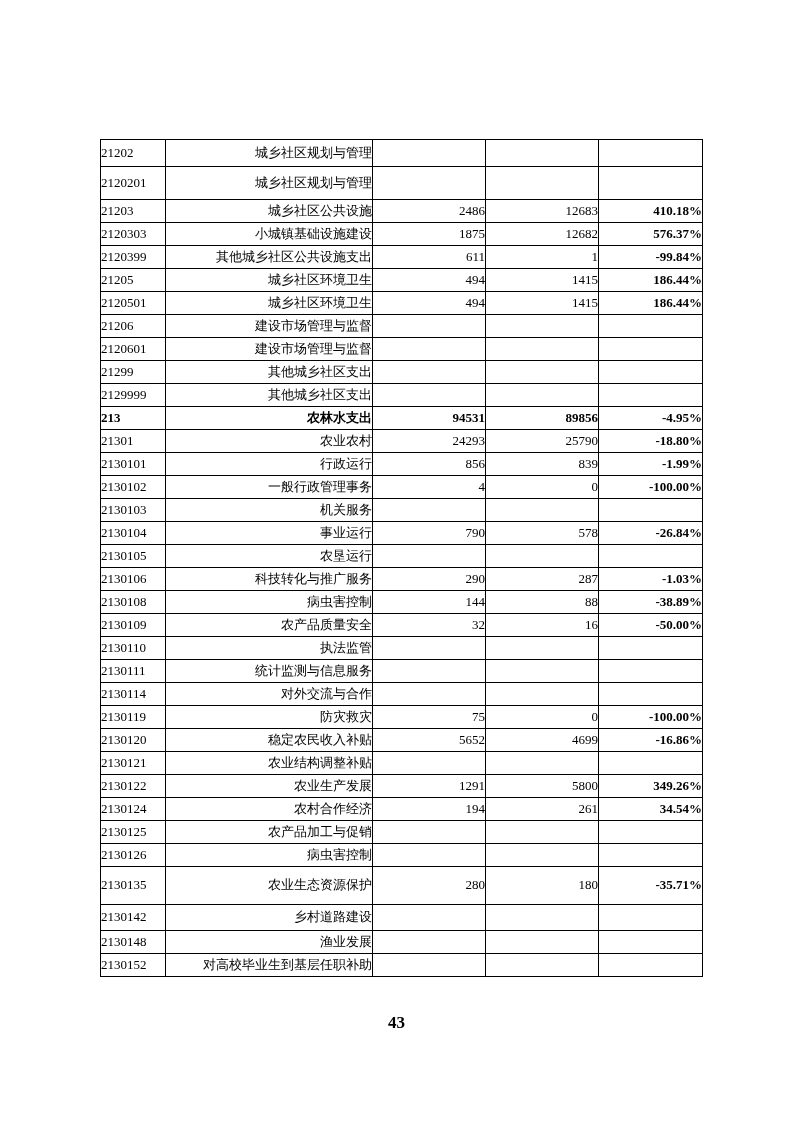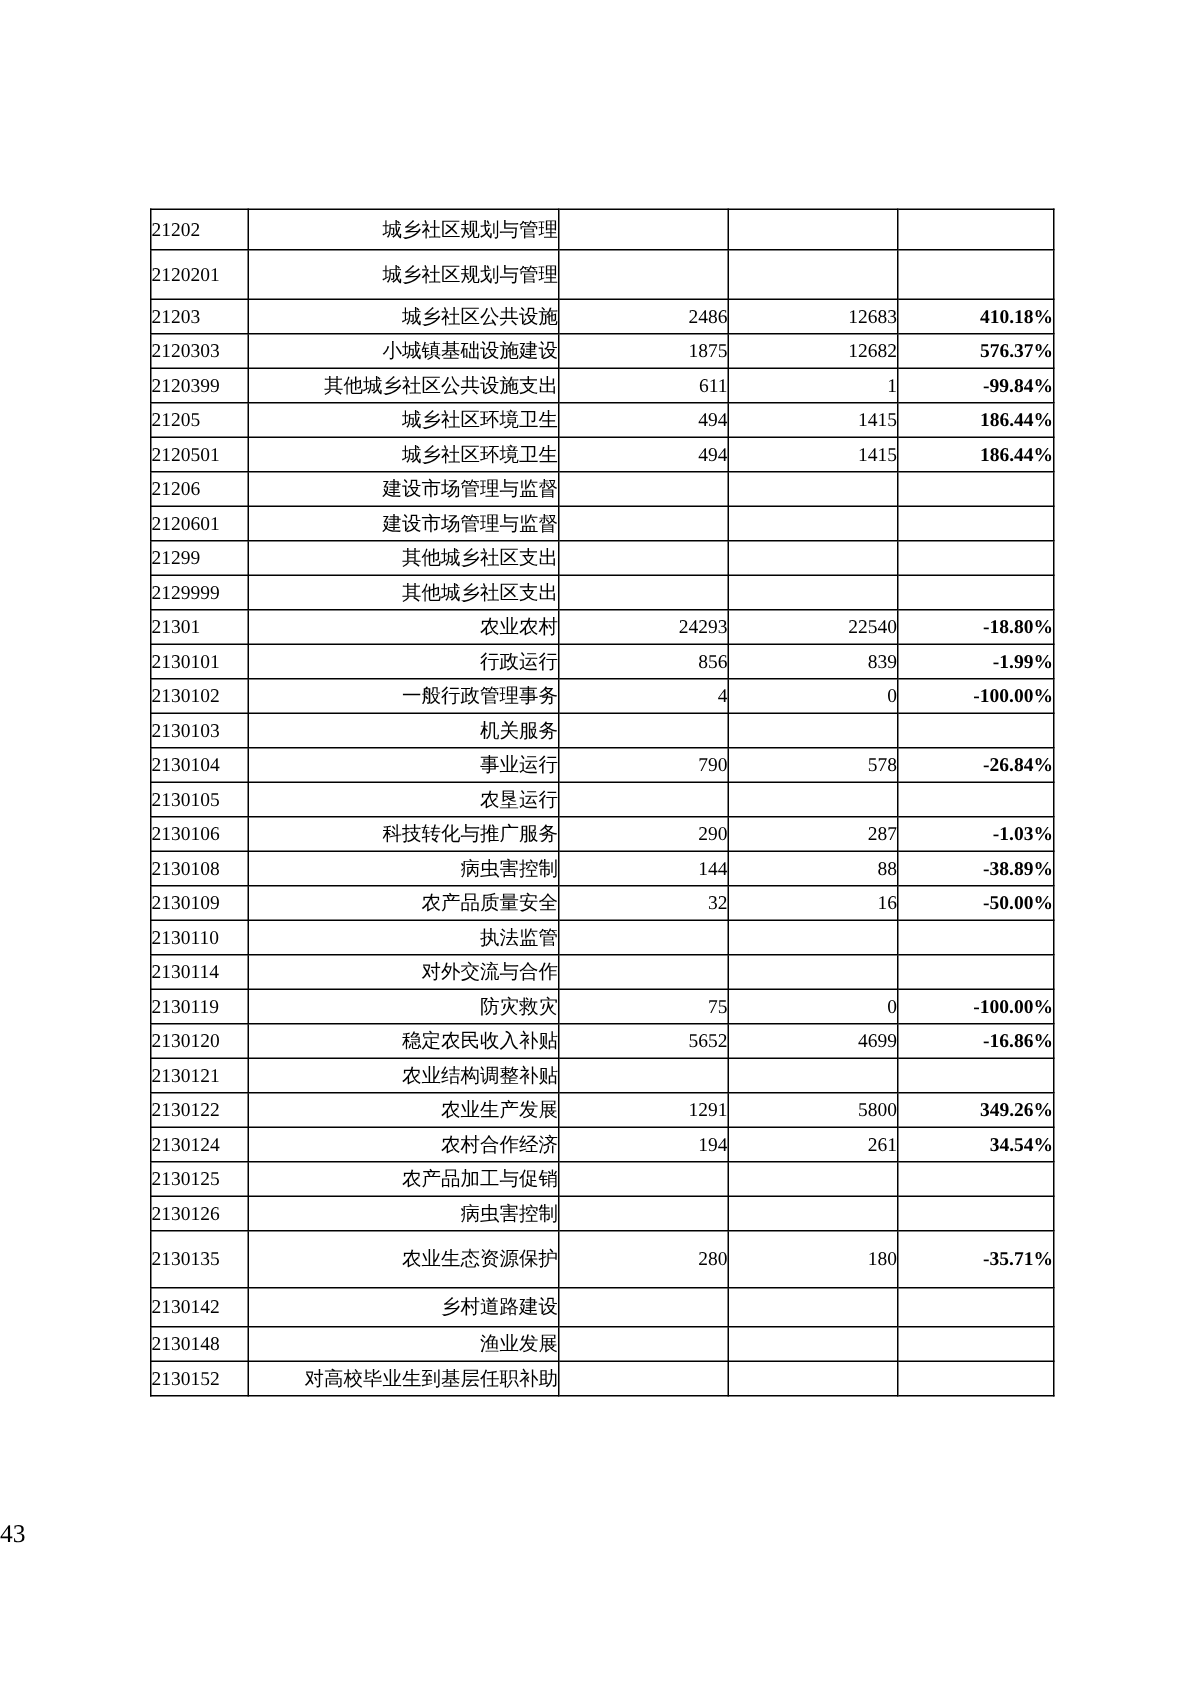--- a/index.html
+++ b/index.html
@@ -33,23 +33,24 @@
   td.code { padding-left: 4px; text-align: left; }
   td.name { padding-left: 4px; text-align: right; }
   td.val  { padding-right: 3px; text-align: right; }
   td.pct  { padding-right: 3px; text-align: right; font-weight: bold; }
   tr.bold-row td { font-weight: bold; }
   #page-number {
     position: absolute;
     top: 1013px;
     left: 0;
     width: 100%;
-    text-align: left;
+    text-align: center;
     font-size: 17px;
     font-family: "Liberation Serif", "DejaVu Serif", serif;
+    font-weight: bold;
   }
 </style>
 </head>
 <body>
 
 <div id="page">
 
   <table id="budget-table">
     <colgroup>
       <col style="width:65px">
@@ -129,25 +130,32 @@
     <td class="val"></td>
     <td class="pct"></td>
   </tr>
         <tr>
     <td class="code">2129999</td>
     <td class="name">其他城乡社区支出</td>
     <td class="val"></td>
     <td class="val"></td>
     <td class="pct"></td>
   </tr>
+        <tr class="bold-row">
+    <td class="code">213</td>
+    <td class="name">农林水支出</td>
+    <td class="val">94531</td>
+    <td class="val">89856</td>
+    <td class="pct">-4.95%</td>
+  </tr>
         <tr>
     <td class="code">21301</td>
     <td class="name">农业农村</td>
     <td class="val">24293</td>
-    <td class="val">22540</td>
+    <td class="val">25790</td>
     <td class="pct">-18.80%</td>
   </tr>
         <tr>
     <td class="code">2130101</td>
     <td class="name">行政运行</td>
     <td class="val">856</td>
     <td class="val">839</td>
     <td class="pct">-1.99%</td>
   </tr>
         <tr>
@@ -195,20 +203,27 @@
         <tr>
     <td class="code">2130109</td>
     <td class="name">农产品质量安全</td>
     <td class="val">32</td>
     <td class="val">16</td>
     <td class="pct">-50.00%</td>
   </tr>
         <tr>
     <td class="code">2130110</td>
     <td class="name">执法监管</td>
+    <td class="val"></td>
+    <td class="val"></td>
+    <td class="pct"></td>
+  </tr>
+        <tr>
+    <td class="code">2130111</td>
+    <td class="name">统计监测与信息服务</td>
     <td class="val"></td>
     <td class="val"></td>
     <td class="pct"></td>
   </tr>
         <tr>
     <td class="code">2130114</td>
     <td class="name">对外交流与合作</td>
     <td class="val"></td>
     <td class="val"></td>
     <td class="pct"></td>

